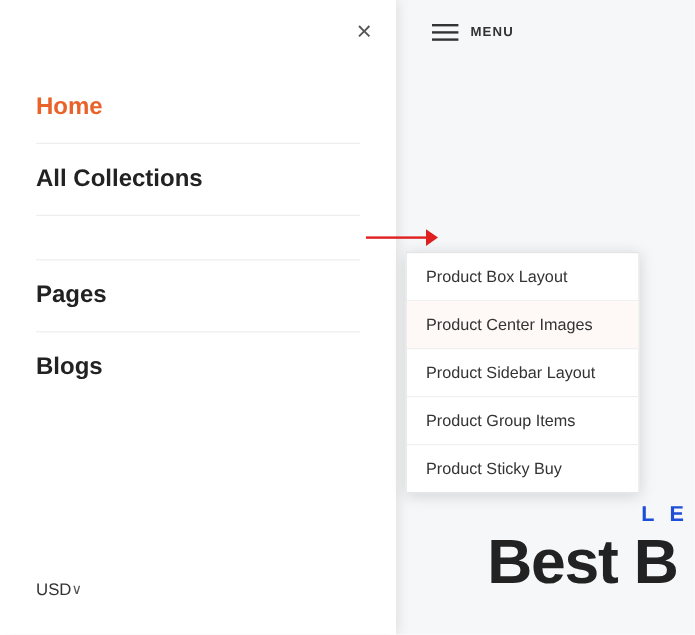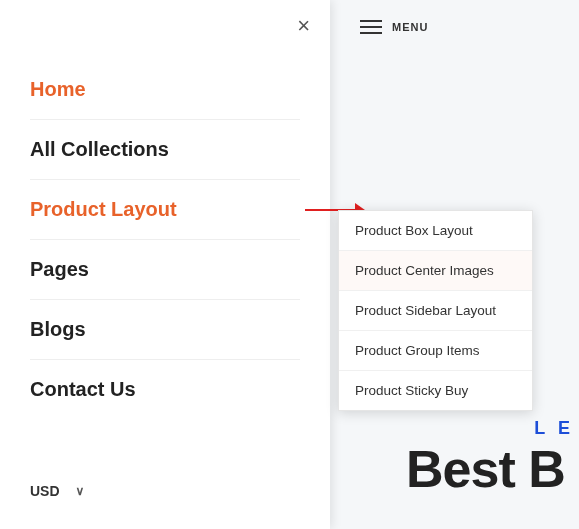--- a/index.html
+++ b/index.html
@@ -142,23 +142,23 @@
       color: #e8622a;
     }
 
     
     .currency-section {
       position: absolute;
       bottom: 30px;
       left: 30px;
       display: flex;
       align-items: center;
-      gap: 16px;
+      gap: 0;
       font-size: 14px;
-      font-weight: 700;
+      font-weight: 400;
       color: #333;
       cursor: pointer;
     }
 
     .chevron-down {
       font-size: 12px;
       color: #555;
     }
 
     
@@ -245,40 +245,36 @@
 
     <div class="nav-item active">
       <span>Home</span>
     </div>
 
     <div class="nav-item">
       <span>All Collections</span>
     </div>
 
     <div class="nav-item product-layout" style="position:relative;">
-      <span>Product Layout</span>
 
       <div class="arrow-right">
         <div class="arrow-shaft">
           <div class="arrow-head"></div>
         </div>
       </div>
     </div>
 
     <div class="nav-item">
       <span>Pages</span>
     </div>
 
     <div class="nav-item">
       <span>Blogs</span>
     </div>
 
-    <div class="nav-item">
-      <span>Contact Us</span>
-    </div>
   </nav>
 
   <div class="currency-section">
     <span>USD</span>
     <span class="chevron-down">∨</span>
   </div>
 </div>
 
 <div class="dropdown-menu">
   <div class="dropdown-item">

